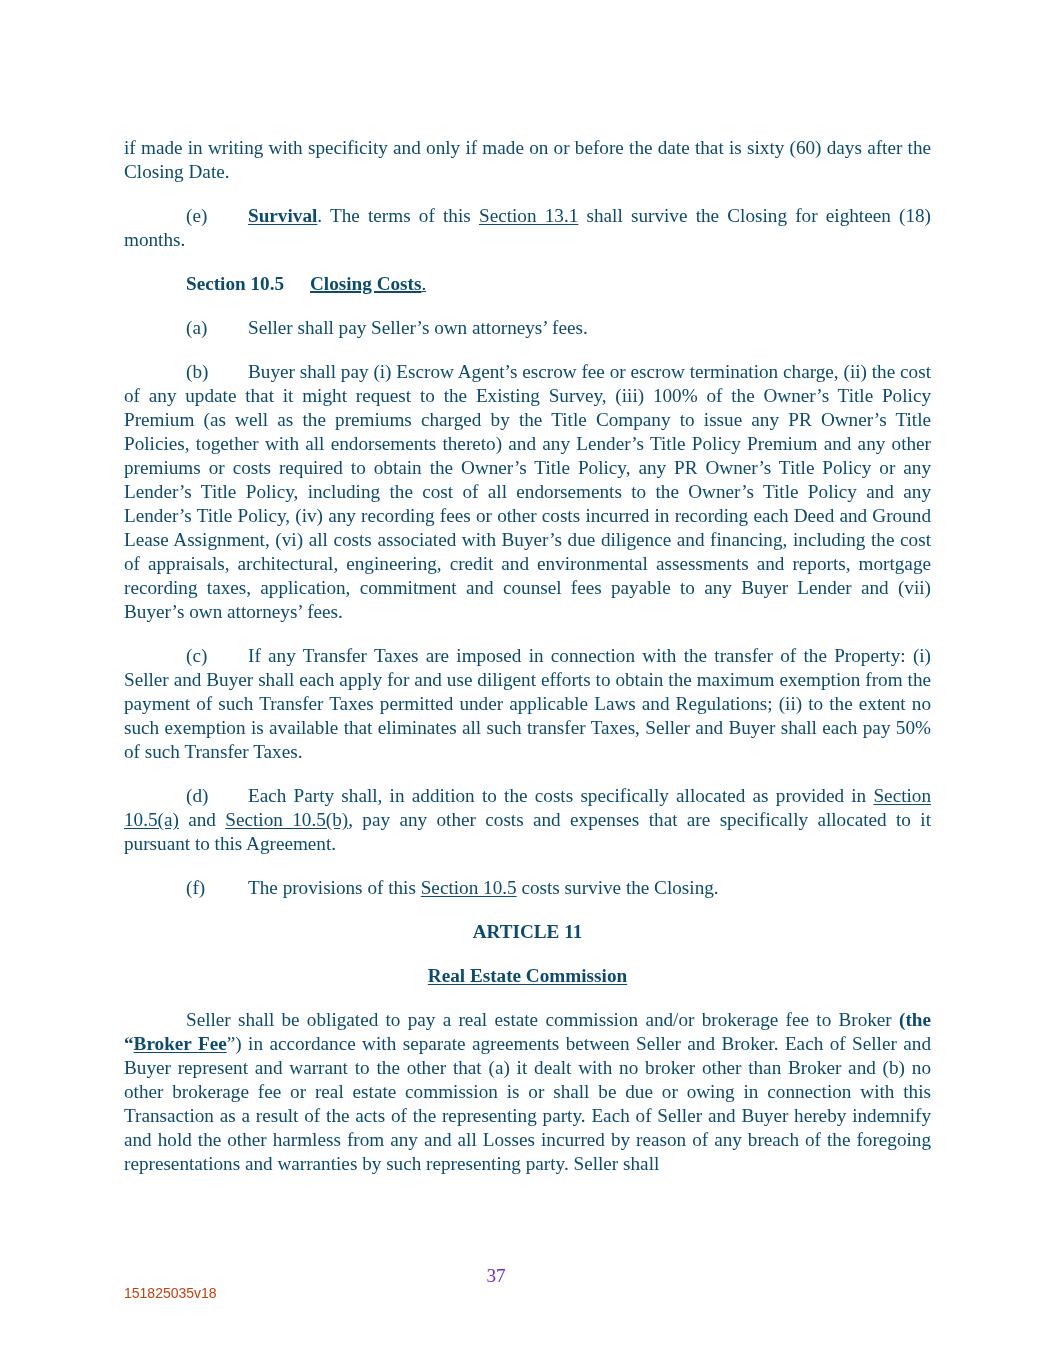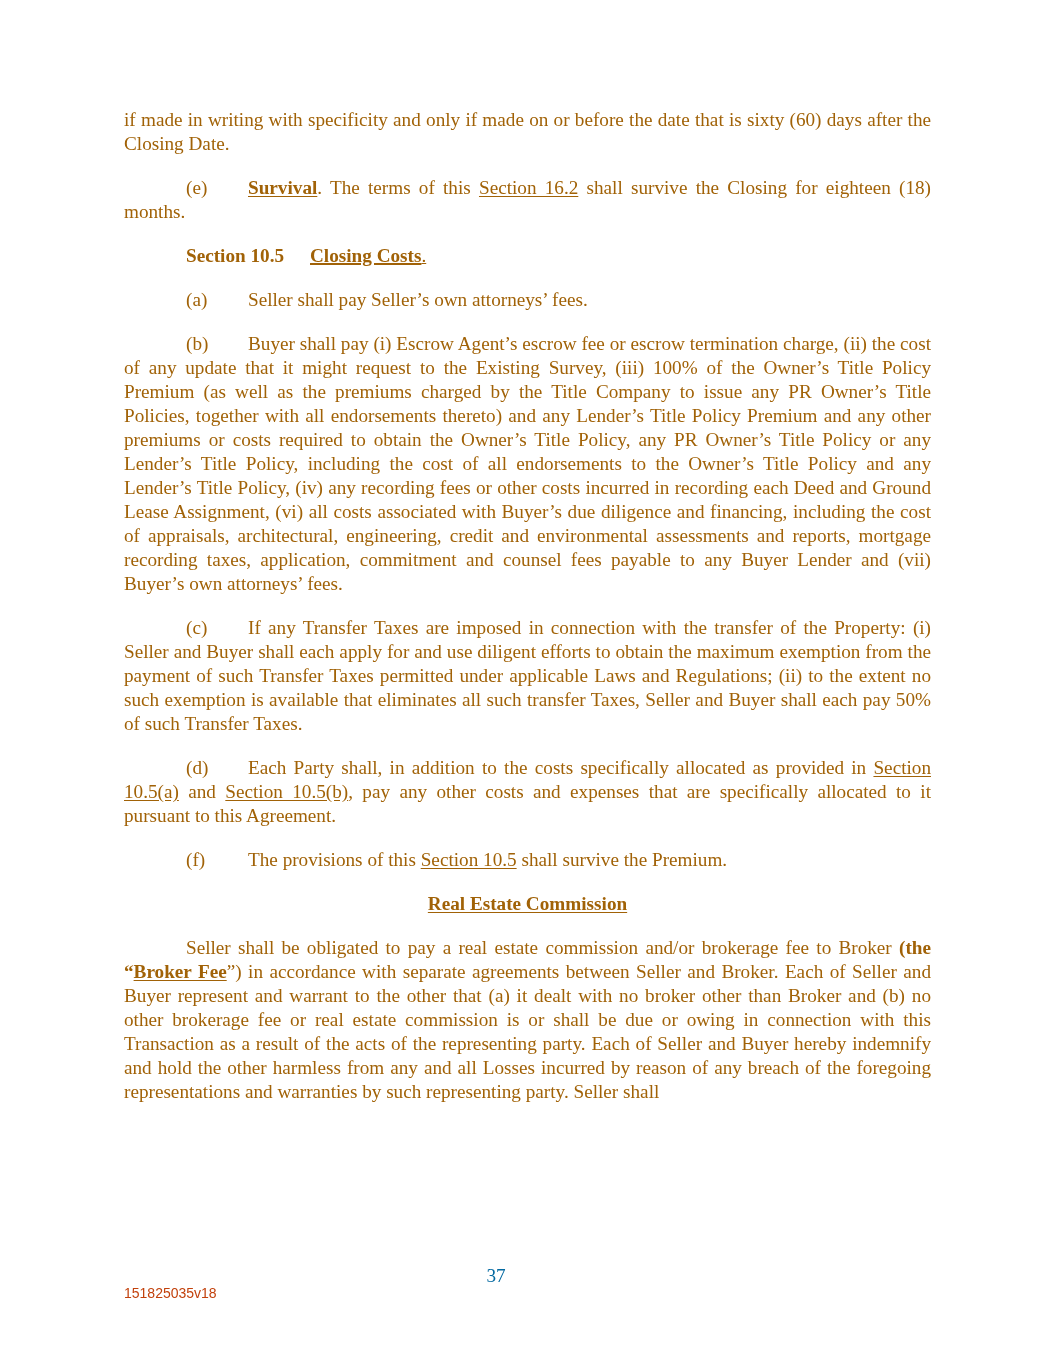--- a/index.html
+++ b/index.html
@@ -1,55 +1,56 @@
 <!DOCTYPE html>
 <html><head>
 <meta charset="utf-8">
 <style>
   html, body { margin: 0; padding: 0; background: #ffffff; }
   body { width: 1055px; height: 1365px; position: relative; overflow: hidden; }
   .page {
-    position: absolute; left: 124px; top: 108px; width: 807px;
-    font-family: "Liberation Serif", serif; font-size: 19.2px; line-height: 24px; color: #a16207;
+    position: absolute; left: 124px; top: 136px; width: 807px;
+    font-family: "Liberation Serif", serif; font-size: 19.2px; line-height: 24px; color: #0c4a6e;
   }
   p { margin: 0 0 20px 0; text-align: justify; text-align-last: left; }
   .indent { text-indent: 62px; }
   .lbl { display: inline-block; width: 62px; text-indent: 0; }
   .u { text-decoration: underline; text-underline-offset: 2px; }
   .b { font-weight: bold; }
   .center { text-align: center; text-align-last: center; }
   .heading { margin-left: 62px; text-decoration: underline; }
   .heading .num { display: inline-block; width: 124px; }
   .footer-page { position: absolute; top: 1265px; left: 0; width: 992px; text-align: center;
-    font-family: "Liberation Serif", serif; font-size: 19.2px; color: #0369a1; }
+    font-family: "Liberation Serif", serif; font-size: 19.2px; color: #6d28d9; }
   .docid { position: absolute; left: 124px; top: 1285px;
     font-family: "Liberation Sans", sans-serif; font-size: 14px; color: #c2410c; }
 </style>
 </head>
 <body>
 
 <div class="page">
 
   <p>if made in writing with specificity and only if made on or before the date that is sixty (60) days after the Closing Date.</p>
 
-  <p class="indent"><span class="lbl">(e)</span><span class="b u">Survival</span><span>.  The terms of this </span><span class="u">Section 16.2</span><span> shall survive the Closing for eighteen (18) months.</span></p>
+  <p class="indent"><span class="lbl">(e)</span><span class="b u">Survival</span><span>.  The terms of this </span><span class="u">Section 13.1</span><span> shall survive the Closing for eighteen (18) months.</span></p>
 
   <p class="heading b"><span class="num">Section 10.5</span><span class="u">Closing Costs</span><span style="font-weight:normal">.</span></p>
 
   <p class="indent"><span class="lbl">(a)</span><span>Seller shall pay Seller’s own attorneys’ fees.</span></p>
 
   <p class="indent"><span class="lbl">(b)</span><span>Buyer shall pay (i)  Escrow Agent’s escrow fee or escrow termination charge, (ii) the cost of any update that it might request to the Existing Survey, (iii) 100% of the Owner’s Title Policy Premium (as well as the premiums charged by the Title Company to issue any PR Owner’s Title Policies, together with all endorsements thereto) and any Lender’s Title Policy Premium and any other premiums or costs required to obtain the Owner’s Title Policy, any PR Owner’s Title Policy or any Lender’s Title Policy, including the cost of all endorsements to the Owner’s Title Policy and any Lender’s Title Policy, (iv) any recording fees or other costs incurred in recording each Deed and Ground Lease Assignment, (vi) all costs associated with Buyer’s due diligence and financing, including the cost of appraisals, architectural, engineering, credit and environmental assessments and reports, mortgage recording taxes, application, commitment and counsel fees payable to any Buyer Lender and (vii) Buyer’s own attorneys’ fees.</span></p>
 
   <p class="indent"><span class="lbl">(c)</span><span>If any Transfer Taxes are imposed in connection with the transfer of the Property: (i) Seller and Buyer shall each apply for and use diligent efforts to obtain the maximum exemption from the payment of such Transfer Taxes permitted under applicable Laws and Regulations; (ii) to the extent no such exemption is available that eliminates all such transfer Taxes, Seller and Buyer shall each pay 50% of such Transfer Taxes.</span></p>
 
   <p class="indent"><span class="lbl">(d)</span><span>Each Party shall, in addition to the costs specifically allocated as provided in </span><span class="u">Section 10.5(a)</span><span> and </span><span class="u">Section 10.5(b)</span><span>, pay any other costs and expenses that are specifically allocated to it pursuant to this Agreement.</span></p>
 
 
-  <p class="indent"><span class="lbl">(f)</span><span>The provisions of this </span><span class="u">Section 10.5</span><span> shall survive the Premium.</span></p>
+  <p class="indent"><span class="lbl">(f)</span><span>The provisions of this </span><span class="u">Section 10.5</span><span> costs survive the Closing.</span></p>
 
+  <p class="center b">ARTICLE 11</p>
 
   <p class="center b"><span class="u">Real Estate Commission</span></p>
 
   <p class="indent"><span>Seller shall be obligated to pay a real estate commission and/or brokerage fee to Broker </span><span class="b">(the “</span><span class="b u">Broker Fee</span><span>”)</span><span> in accordance with separate agreements between Seller and Broker.  Each of Seller and Buyer represent and warrant to the other that (a) it dealt with no broker other than Broker and (b) no other brokerage fee or real estate commission is or shall be due or owing in connection with this Transaction as a result of the acts of the representing party.  Each of Seller and Buyer hereby indemnify and hold the other harmless from any and all Losses incurred by reason of any breach of the foregoing representations and warranties by such representing party.  Seller shall</span></p>
 
 </div>
 
 <div class="footer-page">37</div>
 <div class="docid">151825035v18</div>
 

